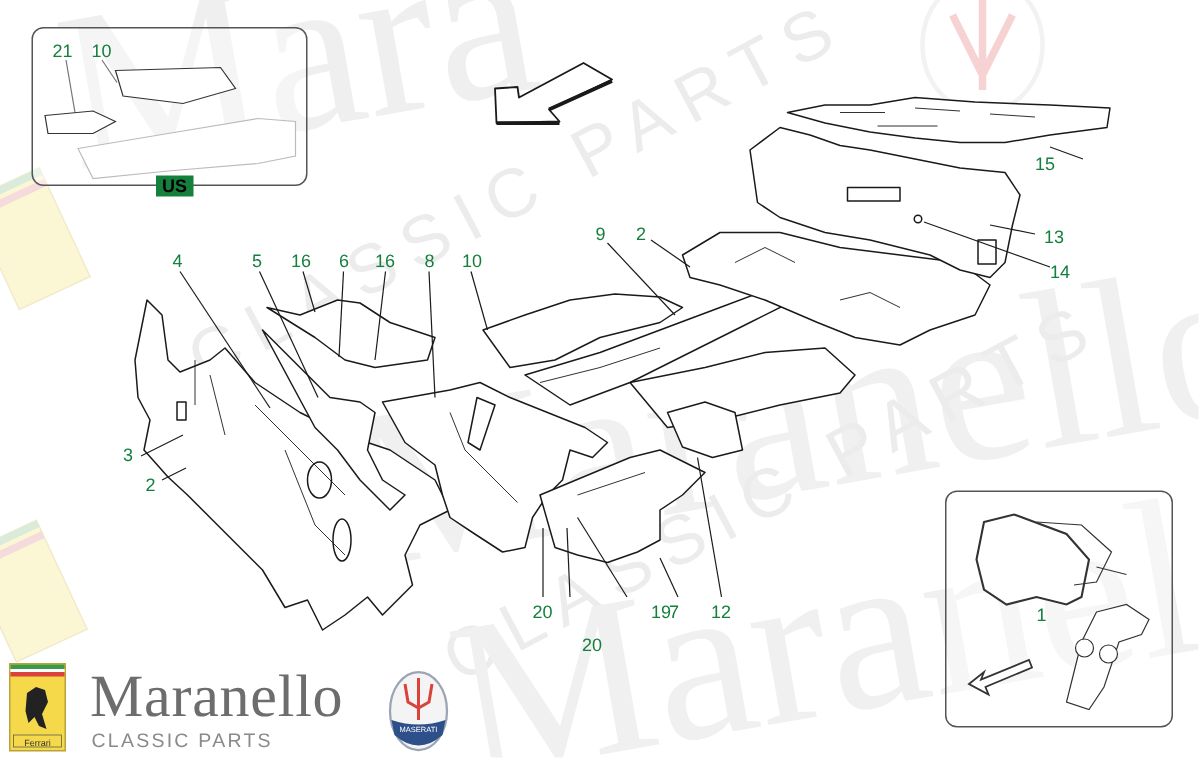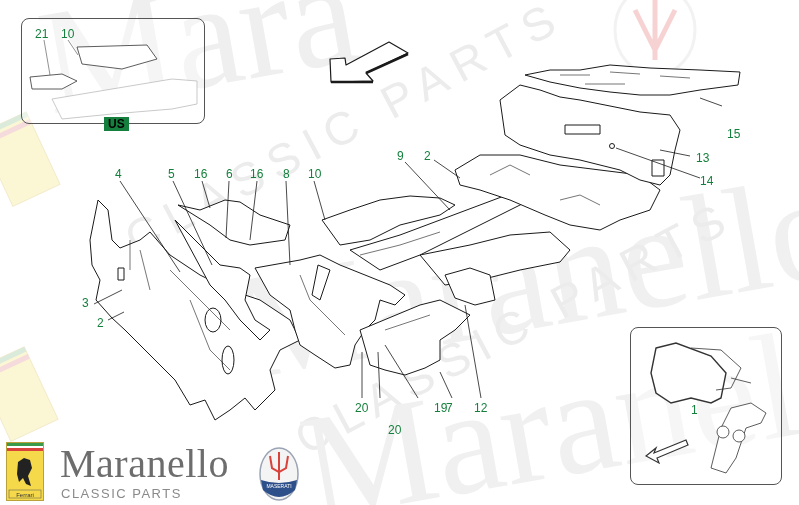--- a/index.html
+++ b/index.html
@@ -145,21 +145,21 @@
 <span class="callout" style="left:424px; top:150px;">2</span>
 <span class="callout" style="left:82px; top:297px;">3</span>
 <span class="callout" style="left:97px; top:317px;">2</span>
 <span class="callout" style="left:355px; top:402px;">20</span>
 <span class="callout" style="left:388px; top:424px;">20</span>
 <span class="callout" style="left:434px; top:402px;">19</span>
 <span class="callout" style="left:446px; top:402px;">7</span>
 <span class="callout" style="left:474px; top:402px;">12</span>
 <span class="callout" style="left:696px; top:152px;">13</span>
 <span class="callout" style="left:700px; top:175px;">14</span>
-<span class="callout" style="left:727px; top:103px;margin-top:25px;">15</span>
+<span class="callout" style="left:690px; top:103px;">15</span>
 <span class="callout" style="left:35px; top:28px;">21</span>
 <span class="callout" style="left:61px; top:28px;">10</span>
 <span class="callout" style="left:691px; top:404px;">1</span>
 
 <svg class="logo" width="38" height="60" style="left:6px; top:442px;">
   <rect x="0.5" y="0.5" width="37" height="58" fill="#f5d94a" stroke="#b9a23a"></rect>
   <rect x="1" y="1" width="36" height="3" fill="#3b9a4a"></rect>
   <rect x="1" y="4" width="36" height="2" fill="#ffffff"></rect>
   <rect x="1" y="6" width="36" height="3" fill="#d9433c"></rect>
   <path d="M12 20 L18 16 L24 18 L26 26 L22 34 L25 44 L20 42 L17 36 L13 40 L11 32 Z" fill="#222"></path>

